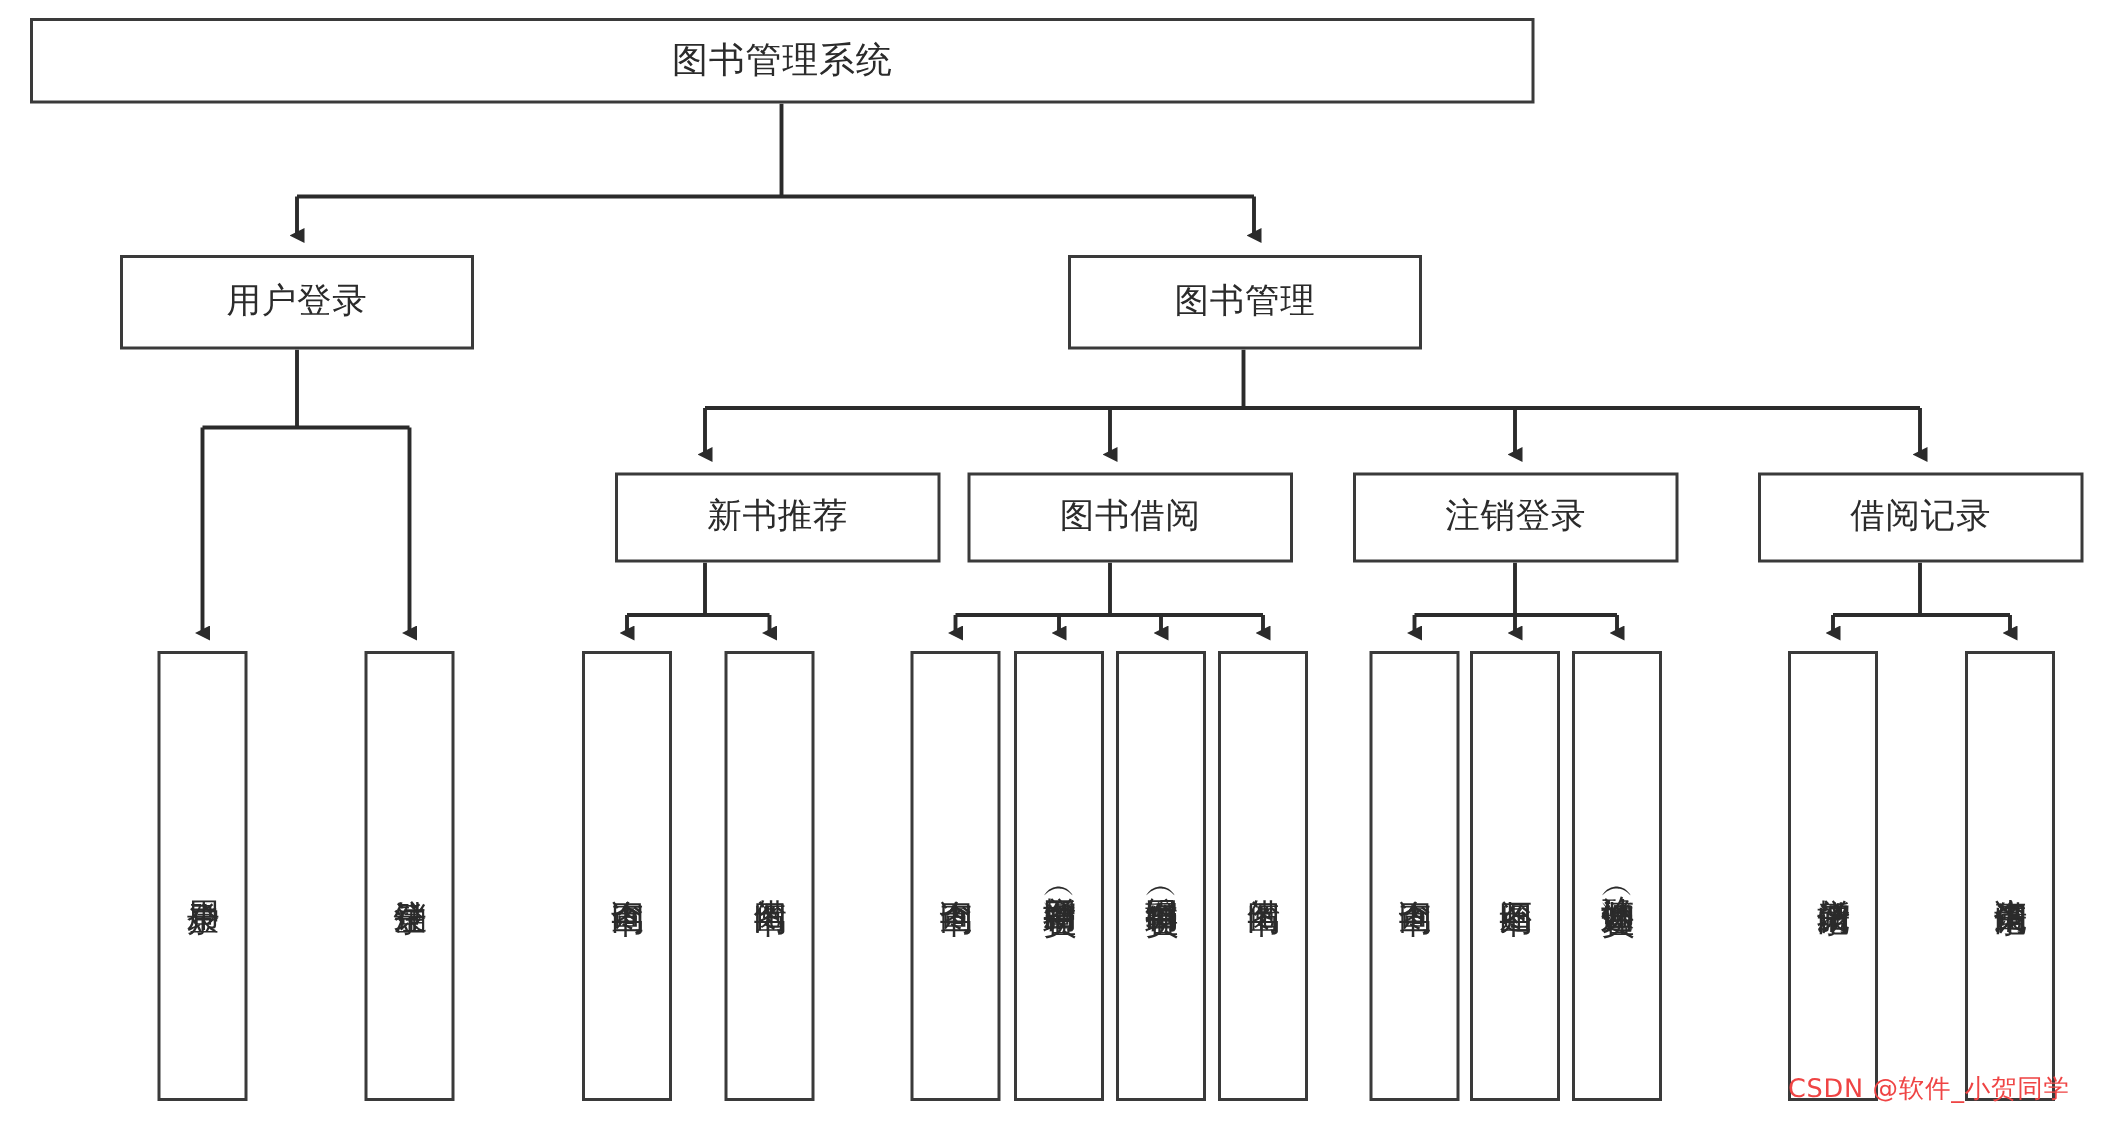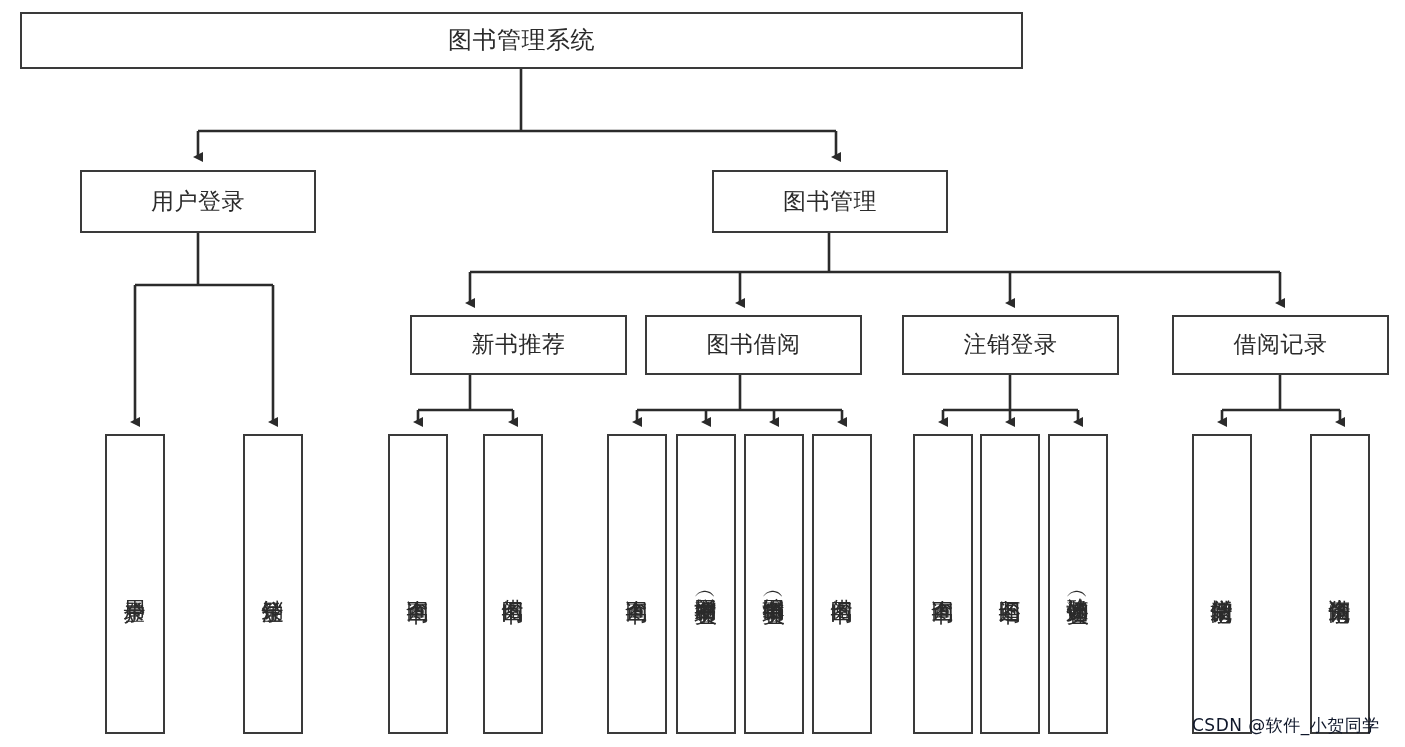--- a/index.html
+++ b/index.html
@@ -63,21 +63,21 @@
     font-size: 22px;
     line-height: 1.05;
     letter-spacing: 1px;
     max-height: 100%;
   }
   .watermark {
     position: absolute;
     left: 1192px;
     top: 714px;
     font-size: 17px;
-    color: #0f172a;
+    color: #ef4444;
     letter-spacing: 0.5px;
     z-index: 3;
     white-space: nowrap;
   }
 </style>
 </head>
 <body>
 
 <div id="diagram-canvas">
 

